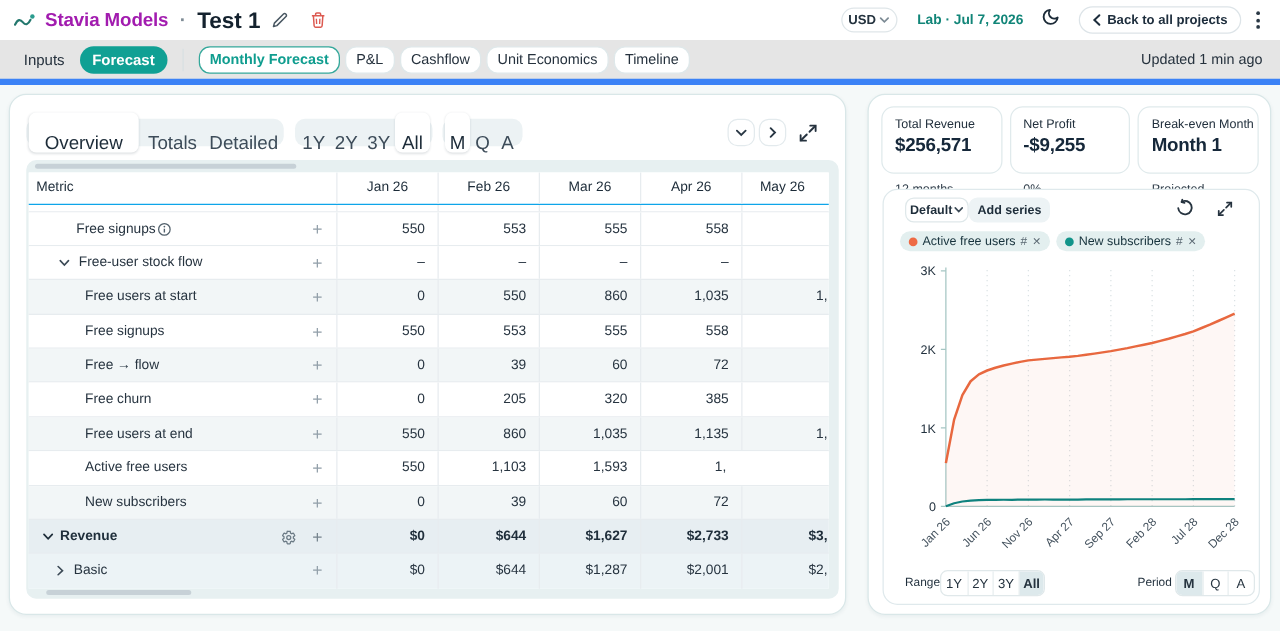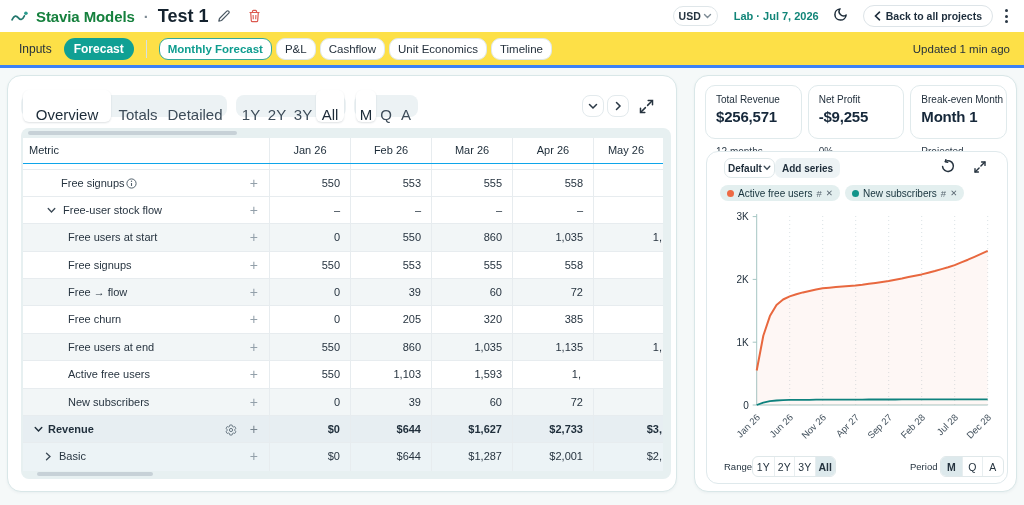--- a/index.html
+++ b/index.html
@@ -1,30 +1,30 @@
 <!DOCTYPE html>
 <html><head>
 <meta charset="utf-8">
 <style>
 *{margin:0;padding:0;box-sizing:border-box}
 html,body{width:1024px;height:505px;overflow:hidden}
 body{font-family:"Liberation Sans",sans-serif;background:#f5f9f9;color:#1c2b38;position:relative}
 .topbar{position:absolute;left:0;top:0;width:1024px;height:32px;background:#ffffff;display:flex;align-items:center;padding:0 12px}
 .logo{display:flex;align-items:center;margin-right:7px;margin-left:-2px}
-.brand{font-size:15px;font-weight:700;color:#15803d;letter-spacing:-.1px}
+.brand{font-size:15px;font-weight:700;color:#a21caf;letter-spacing:-.1px}
 .dotsep{color:#7e8b95;font-weight:700;margin:0 9px;font-size:15px}
 .tname{font-size:18px;font-weight:700;color:#14222e}
 .icobtn{display:inline-flex;align-items:center;justify-content:center;margin-left:9px}
 .tb-right{margin-left:auto;display:flex;align-items:center}
 .usd{border:1px solid #dfe6e9;border-radius:999px;height:20px;display:flex;align-items:center;padding:0 5px;font-size:10.5px;font-weight:700;color:#25333f;gap:2px}
 .labdate{color:#118578;font-size:11px;font-weight:600;margin:0 14px 0 16px}
 .backbtn{border:1px solid #dde4e8;border-radius:999px;height:22px;display:flex;align-items:center;padding:0 10px;font-size:10.5px;font-weight:700;color:#1d2d3c;gap:5px;margin:0 12px 0 15px}
 .kebab{display:flex;flex-direction:column;gap:2.5px;margin-right:4px}
 .kebab i{width:3px;height:3px;border-radius:50%;background:#2a3845}
-.navbar{position:absolute;left:0;top:32px;width:1024px;height:36px;background:#fde047;border-bottom:3px solid #3b82f6;display:flex;align-items:center;padding:0 12px}
+.navbar{position:absolute;left:0;top:32px;width:1024px;height:36px;background:#e5e5e5;border-bottom:5px solid #3b82f6;display:flex;align-items:center;padding:0 12px}
 .nv-inputs{font-size:12px;color:#25313d;padding:0 12px 0 7px}
 .nv-forecast{background:#10a094;color:#fff;border-radius:999px;height:22px;display:flex;align-items:center;padding:0 10px;font-size:12px;font-weight:600}
 .nv-div{width:1px;height:18px;background:#d7e0e2;margin:0 12px}
 .nv-pill{background:#fff;border:1px solid #dfe8ea;border-radius:9px;height:22px;display:flex;align-items:center;padding:0 8px;font-size:11.5px;color:#25313d;margin-right:4px}
 .nv-pill.act{border-color:#35a89b;color:#0f9d8f;font-weight:600}
 .nv-upd{margin-left:auto;font-size:11.5px;color:#25313d;padding-right:2px}
 .panel{position:absolute;background:#fff;border:1px solid #d9e7e8;border-radius:14px;box-shadow:0 1px 3px rgba(24,56,70,.05)}
 #lpanel{left:7px;top:75px;width:670px;height:417px}
 #rpanel{left:694px;top:75px;width:323px;height:417px}
 .segwrap{position:absolute;left:13px;top:19px;display:flex;align-items:center}

